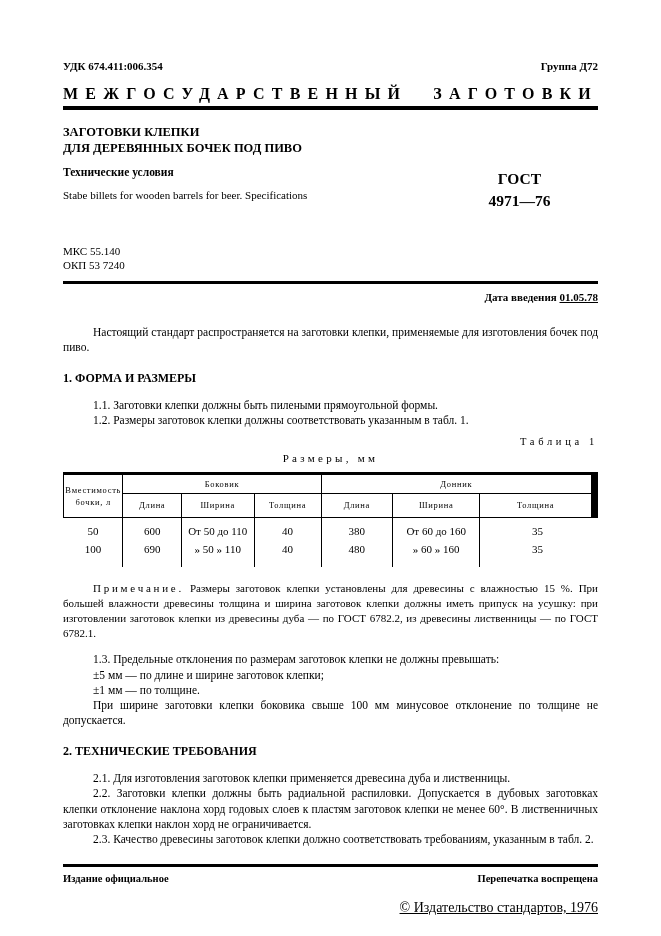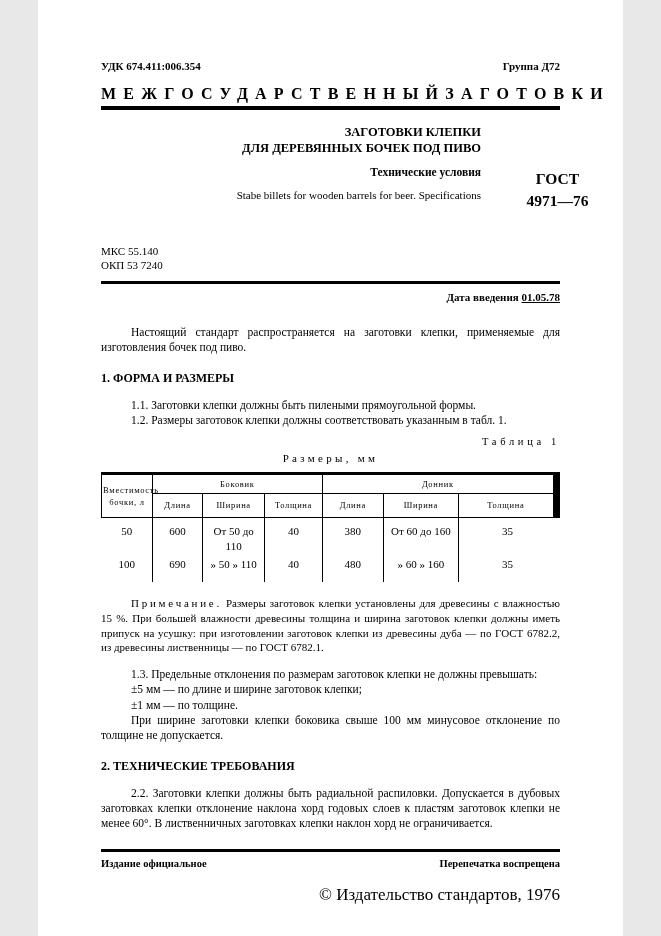--- a/index.html
+++ b/index.html
@@ -1,18 +1,18 @@
 <!DOCTYPE html>
 <html><head>
 <meta charset="utf-8">
 <style>
   * { margin: 0; padding: 0; box-sizing: border-box; }
   html, body { background: #e8e8e8; }
   .page {
-    width: 585px; height: 936px;
+    width: 661px; height: 936px;
     background: #ffffff;
     color: #000;
     font-family: "Liberation Serif", "DejaVu Serif", serif;
     position: relative;
     margin: 0 auto;
     overflow: hidden;
   }
   .content { padding: 60px 63px 0 63px; }
 
   
@@ -24,21 +24,21 @@
     display: flex; justify-content: space-between;
     font-weight: bold; font-size: 16px;
     letter-spacing: 0.45em;
     white-space: nowrap;
   }
   .rule-thick { height: 4px; background: #000; margin-top: 3px; }
   .rule-mid { height: 3px; background: #000; margin-top: 8px; }
 
   
   .header-block { position: relative; min-height: 100px; }
-  .title-left { width: 380px; text-align: right; }
+  .title-left { width: 380px; text-align: left; }
   .doc-title { margin-top: 14px; font-weight: bold; font-size: 12.5px; line-height: 1.3; }
   .subtitle { margin-top: 9px; font-weight: bold; font-size: 11.5px; }
   .subtitle-en { margin-top: 11px; font-size: 11px; }
   .gost-code {
     position: absolute; top: 44px; left: 378px; width: 157px;
     text-align: center; font-weight: bold; font-size: 15.5px; line-height: 1.4;
   }
 
   .codes { margin-top: 20px; font-size: 11px; line-height: 1.3; }
   .date-line { margin-top: 7px; text-align: right; font-weight: bold; font-size: 11px; }
@@ -84,21 +84,21 @@
   
   .note {
     margin-top: 14px; font-size: 11px; line-height: 1.35;
     text-align: justify; text-indent: 30px;
   }
   .note-label { letter-spacing: 0.25em; }
 
   
   .footer-rule { height: 3px; background: #000; margin-top: 17px; }
   .footer-row { display: flex; justify-content: space-between; font-weight: bold; font-size: 10.5px; margin-top: 6px; text-align: right; }
-  .copyright { margin-top: 14px; text-align: right; font-size: 17px; line-height: 1.45; }
+  .copyright { margin-top: 14px; text-align: right; font-size: 14px; line-height: 1.45; text-decoration: underline; }
 </style>
 </head>
 <body>
 
 <div class="page">
   <div class="content">
 
     <div class="udk-row">
       <span>УДК 674.411:006.354</span>
       <span>Группа Д72</span>
@@ -194,21 +194,23 @@
       <span class="note-label">Примечание.</span>
       <span>Размеры заготовок клепки установлены для древесины с влажностью 15 %. При большей влажности древесины толщина и ширина заготовок клепки должны иметь припуск на усушку: при изготовлении заготовок клепки из древесины дуба — по ГОСТ 6782.2, из древесины лиственницы — по ГОСТ 6782.1.</span>
     </p>
 
     <p class="body-p mt">1.3. Предельные отклонения по размерам заготовок клепки не должны превышать:</p>
     <p class="body-p">±5  мм — по длине и ширине заготовок клепки;</p>
     <p class="body-p">±1  мм — по толщине.</p>
     <p class="body-p">При ширине заготовки клепки боковика свыше 100  мм минусовое отклонение по толщине не допускается.</p>
 
     <h2 class="sec">2. ТЕХНИЧЕСКИЕ ТРЕБОВАНИЯ</h2>
+    <p class="body-p">2.1. Для изготовления заготовок клепки применяется древесина дуба и лиственницы.</p>
     <p class="body-p">2.2. Заготовки клепки должны быть радиальной распиловки. Допускается в дубовых заготовках клепки отклонение наклона хорд годовых слоев к пластям заготовок клепки не менее 60°. В лиственничных заготовках клепки наклон хорд не ограничивается.</p>
+    <p class="body-p">2.3. Качество древесины заготовок клепки должно соответствовать требованиям, указанным в табл. 2.</p>
 
     <div class="footer-rule"></div>
     <div class="footer-row">
       <span>Издание официальное</span>
       <span>Перепечатка воспрещена</span>
     </div>
     <div class="copyright">
       <div>© Издательство стандартов, 1976</div>
     </div>
 

